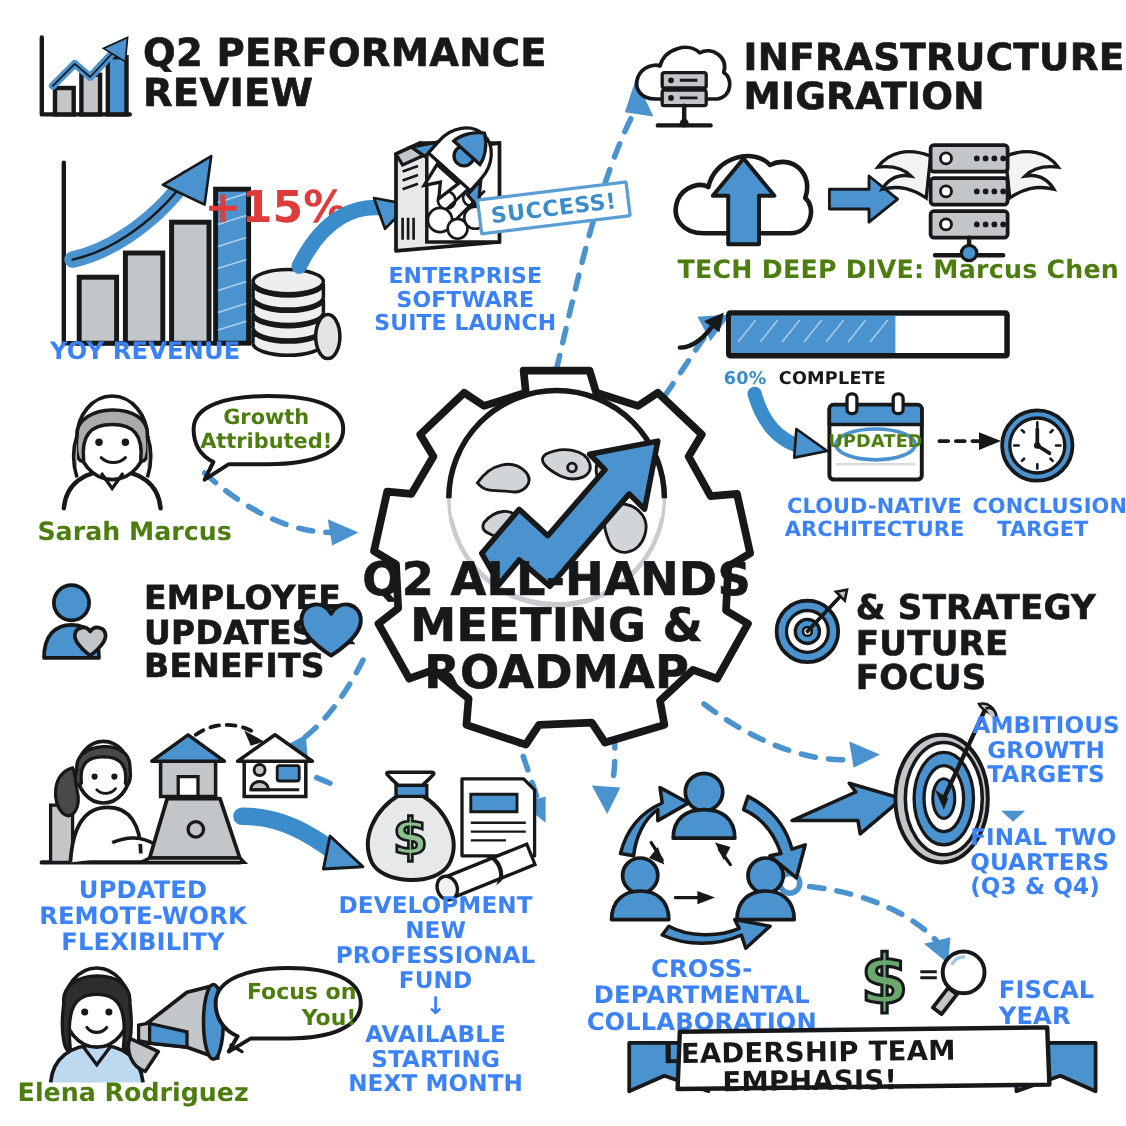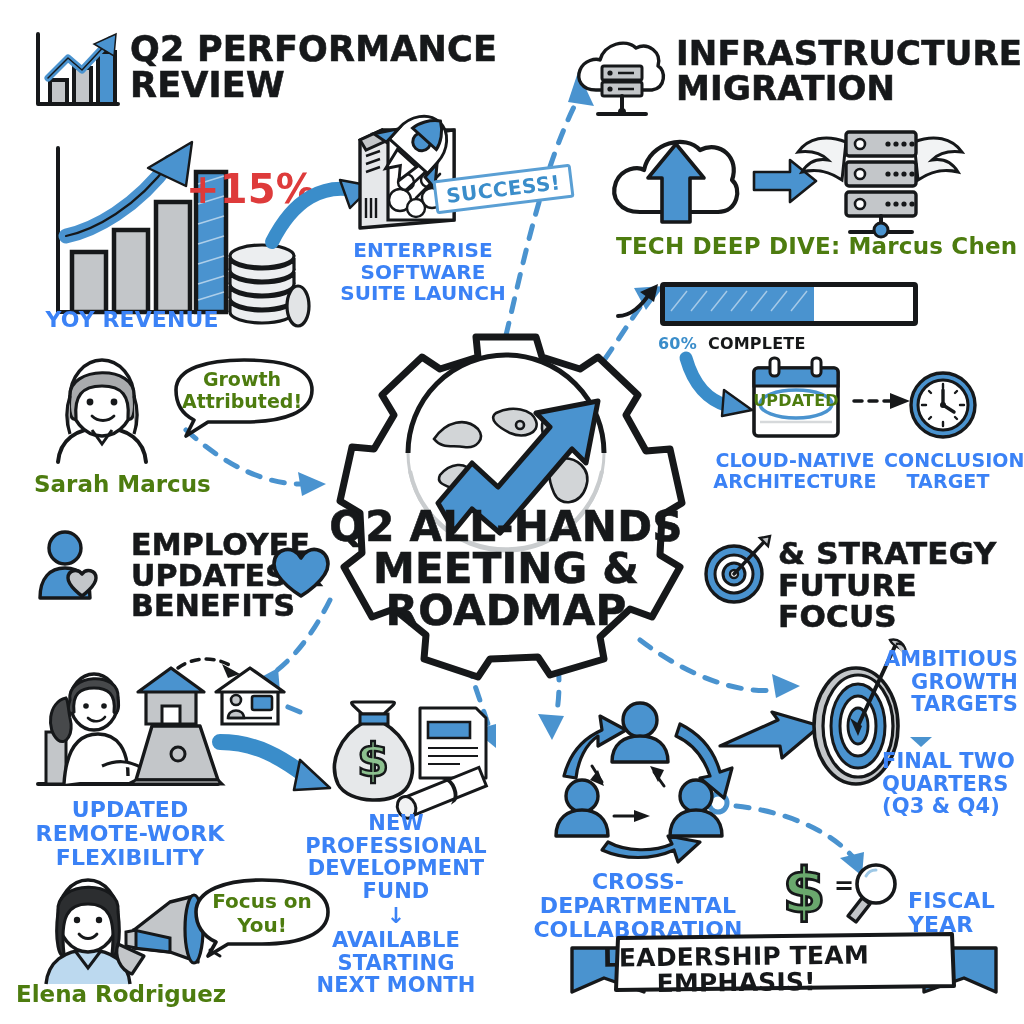--- a/index.html
+++ b/index.html
@@ -402,22 +402,22 @@
       <path d="M108,48 L158,48 M108,56 L158,56 M108,64 L140,64"></path>
     </g>
     <g transform="rotate(-22 130 92)">
       <path class="white" d="M82,80 L166,80 L166,100 L82,100 z" stroke="#16181a" stroke-width="3"></path>
       <ellipse cx="84" cy="90" rx="9" ry="11" fill="#f1f2f3" stroke="#16181a" stroke-width="3"></ellipse>
       <path class="bluefill" d="M130,78 C138,80 138,100 130,102 C136,96 136,84 130,78 z" stroke="#16181a" stroke-width="2.4"></path>
     </g>
   </svg>
 
   <div class="abs cap" style="left:284px;top:812px;width:224px;font-size:21px;">
+    <div>DEVELOPMENT</div>
     <div>NEW PROFESSIONAL</div>
-    <div>DEVELOPMENT</div>
     <div>FUND</div>
     <div style="font-size:22px;line-height:1.2;">↓</div>
     <div>AVAILABLE</div>
     <div>STARTING</div>
     <div>NEXT MONTH</div>
   </div>
 
   <svg class="abs" style="left:28px;top:868px;width:120px;height:132px;" viewBox="0 0 120 132">
     <path d="M18,116 C20,94 36,82 60,82 C84,82 100,94 102,116" fill="#bcd9ef" stroke="#16181a" stroke-width="3.4"></path>
     <ellipse cx="60" cy="48" rx="30" ry="36" fill="#ffffff" stroke="#16181a" stroke-width="3.4"></ellipse>
@@ -434,21 +434,21 @@
     <path class="bluefill" d="M20,44 L20,62 L56,66 L56,52 z" stroke="#16181a" stroke-width="3"></path>
     <path class="grayfill" d="M12,46 L22,44 L22,62 L12,60 z" stroke="#16181a" stroke-width="3"></path>
     <path class="grayfill" d="M4,58 C0,70 6,84 18,88 L30,70 z" stroke="#16181a" stroke-width="3.2" stroke-linejoin="round"></path>
     <g stroke="#16181a" stroke-width="3" stroke-linecap="round">
       <path d="M96,22 L106,16 M96,44 L108,44 M96,64 L106,70"></path>
     </g>
   </svg>
   <svg class="abs" style="left:192px;top:876px;width:140px;height:86px;" viewBox="0 0 140 86">
     <path class="white" d="M4,36 C4,14 34,4 70,4 C108,4 136,14 136,36 C136,58 108,68 70,68 L36,68 L16,80 L24,66 C10,60 4,48 4,36 z" stroke="#16181a" stroke-width="3.6" stroke-linejoin="round"></path>
   </svg>
-  <div class="abs hand" style="left:200px;top:890px;width:124px;text-align:center;font-size:20px;line-height:1.18;">
+  <div class="abs hand" style="left:200px;top:890px;width:124px;text-align:right;font-size:20px;line-height:1.18;">
     <div>Focus on</div>
     <div>You!</div>
   </div>
   <div class="abs hand" style="left:16px;top:982px;font-size:23px;">Elena Rodriguez</div>
 
   <svg class="abs" style="left:700px;top:534px;width:72px;height:72px;" viewBox="0 0 72 72">
     <circle cx="34" cy="40" r="28" fill="#4a93cf" stroke="#16181a" stroke-width="3.4"></circle>
     <circle cx="34" cy="40" r="19" fill="#ffffff" stroke="#16181a" stroke-width="3"></circle>
     <circle cx="34" cy="40" r="11" fill="#4a93cf" stroke="#16181a" stroke-width="3"></circle>
     <circle cx="34" cy="40" r="4" fill="#ffffff" stroke="#16181a" stroke-width="2.4"></circle>
@@ -500,21 +500,21 @@
     <ellipse cx="58" cy="86" rx="35" ry="51" fill="#ffffff" stroke="#16181a" stroke-width="3.2"></ellipse>
     <ellipse cx="58" cy="86" rx="27" ry="42" fill="#4a93cf" stroke="#16181a" stroke-width="3"></ellipse>
     <ellipse cx="58" cy="86" rx="18" ry="30" fill="#ffffff" stroke="#16181a" stroke-width="3"></ellipse>
     <ellipse cx="58" cy="86" rx="10" ry="18" fill="#4a93cf" stroke="#16181a" stroke-width="2.8"></ellipse>
     <path d="M58,86 L96,4" stroke="#16181a" stroke-width="4" stroke-linecap="round"></path>
     <path d="M50,78 L62,86 L58,96 z" fill="#16181a"></path>
     <path d="M90,0 C98,-2 106,4 104,12 C100,6 94,8 90,0 z" fill="#c3c6c9" stroke="#16181a" stroke-width="2.4"></path>
     <path d="M96,4 C104,2 108,10 104,16" fill="#c3c6c9" stroke="#16181a" stroke-width="2.4"></path>
   </svg>
 
-  <div class="abs cap" style="left:884px;top:648px;width:134px;font-size:21px;text-align:right;">
+  <div class="abs cap" style="left:884px;top:648px;width:134px;font-size:21px;text-align:center;">
     <div>AMBITIOUS</div>
     <div>GROWTH</div>
     <div>TARGETS</div>
   </div>
   <svg class="abs" style="left:908px;top:735px;width:26px;height:14px;" viewBox="0 0 26 14">
     <path class="bluefill" d="M2,2 L24,2 L13,12 z"></path>
   </svg>
   <div class="abs cap" style="left:882px;top:750px;width:140px;font-size:21px;text-align:left;">
     <div>FINAL TWO</div>
     <div>QUARTERS</div>

